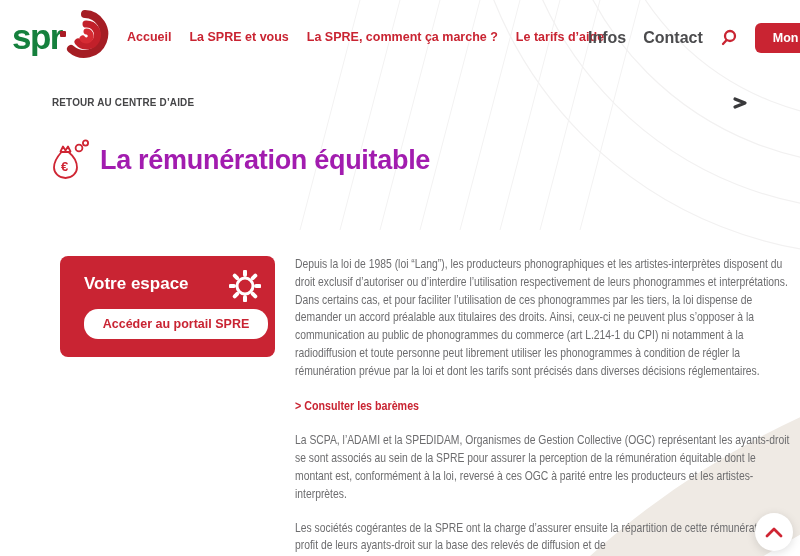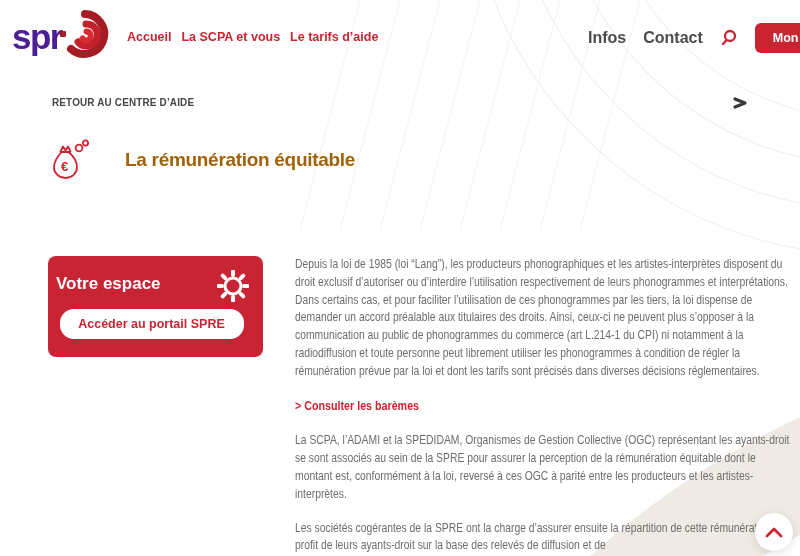--- a/index.html
+++ b/index.html
@@ -7,43 +7,43 @@
   body {
     position:relative; overflow:hidden; background:#ffffff;
     font-family:"Liberation Sans","DejaVu Sans",sans-serif;
     -webkit-font-smoothing:antialiased;
   }
   
   .bg-deco { position:absolute; inset:0; z-index:0; pointer-events:none; }
   
   .header { position:absolute; top:0; left:0; width:800px; height:78px; z-index:3; }
   .logo { position:absolute; left:12px; top:10px; display:flex; align-items:center; cursor:pointer; }
-  .logo-text { font-size:35px; font-weight:bold; color:#4c1d95; letter-spacing:-1.5px; line-height:1; }
+  .logo-text { font-size:35px; font-weight:bold; color:#15803d; letter-spacing:-1.5px; line-height:1; }
   .logo-arcs { margin-left:-2px; margin-top:-4px; }
-  .main-nav { position:absolute; left:127px; top:30px; display:flex; gap:10px; align-items:center; }
+  .main-nav { position:absolute; left:127px; top:30px; display:flex; gap:18px; align-items:center; }
   .main-nav a { font-size:12.5px; font-weight:bold; color:#c92432; text-decoration:none; white-space:nowrap; cursor:pointer; }
   .util-nav { position:absolute; left:588px; top:24px; display:flex; gap:17px; align-items:center; height:28px; }
   .util-nav a { font-size:16px; font-weight:600; color:#4b4b4d; text-decoration:none; cursor:pointer; }
   .search-btn { width:18px; height:18px; cursor:pointer; display:flex; align-items:center; }
   .cta-btn {
     background:#c92432; color:#ffffff; font-size:12.5px; font-weight:bold;
     border:none; border-radius:6px; padding:8px 18px; cursor:pointer; white-space:nowrap;
   }
   
   .breadcrumb { position:absolute; left:52px; top:96px; z-index:2;
     font-size:11px; font-weight:bold; color:#454547; letter-spacing:.2px;
     transform:scaleX(.9); transform-origin:0 0; cursor:pointer; white-space:nowrap; }
   .breadcrumb-arrow { position:absolute; left:731px; top:94px; z-index:2; cursor:pointer; }
   
   .title-row { position:absolute; left:50px; top:138px; z-index:2; display:flex; align-items:center; gap:10px; }
-  .page-title { font-size:19px; font-weight:bold; color:#a16207; letter-spacing:-.3px;margin-left:25px; }
+  .page-title { font-size:27px; font-weight:bold; color:#a21caf; letter-spacing:-.3px; }
   
   .card {
-    position:absolute; left:48px; top:256px; width:215px; z-index:2;
-    background:#c92433; border-radius:8px; padding:18px 16px 16px 8px; color:#ffffff;
+    position:absolute; left:60px; top:256px; width:215px; z-index:2;
+    background:#c92433; border-radius:8px; padding:18px 16px 16px 24px; color:#ffffff;
   }
   .card-title { font-size:17px; font-weight:bold; }
   .card-gear { position:absolute; right:14px; top:14px; }
   .card-body { margin-top:13px; font-size:13px; line-height:1.5; color:#ffffff; }
   .card-btn {
     display:block; width:184px; margin:15px auto 2px auto; background:#ffffff; color:#c92433;
     font-size:12.5px; font-weight:bold; border:none; border-radius:14px; padding:8px 0;
     cursor:pointer; font-family:inherit;
   }
   
@@ -97,21 +97,22 @@
     <svg class="logo-arcs" width="50" height="56" viewBox="0 0 50 56">
       <rect x="0" y="25" width="6" height="6" rx="1" fill="#a91d25"></rect>
       <path d="M25 8 A 20 20 0 1 1 11 43" fill="none" stroke="#a51d24" stroke-width="8" stroke-linecap="round"></path>
       <path d="M26 18 A 11 11 0 1 1 18 36" fill="none" stroke="#c2202a" stroke-width="7" stroke-linecap="round"></path>
       <path d="M26.5 25.5 A 4.5 4.5 0 1 1 22.5 32.5" fill="none" stroke="#d62b33" stroke-width="6" stroke-linecap="round"></path>
     </svg>
   </div>
 
   <nav class="main-nav">
     <a>Accueil</a>
-    <a>La SCPA et vous</a>
+    <a>La SPRE et vous</a>
+    <a>La SPRE, comment ça marche ?</a>
     <a>Le tarifs d’aide</a>
   </nav>
 
   <div class="util-nav">
     <a>Infos</a>
     <a>Contact</a>
     <span class="search-btn">
       <svg width="18" height="18" viewBox="0 0 18 18">
         <circle cx="10" cy="7" r="5" fill="none" stroke="#c92432" stroke-width="2.3"></circle>
         <line x1="6.2" y1="11.5" x2="3" y2="15" stroke="#c92432" stroke-width="2.3" stroke-linecap="round"></line>

